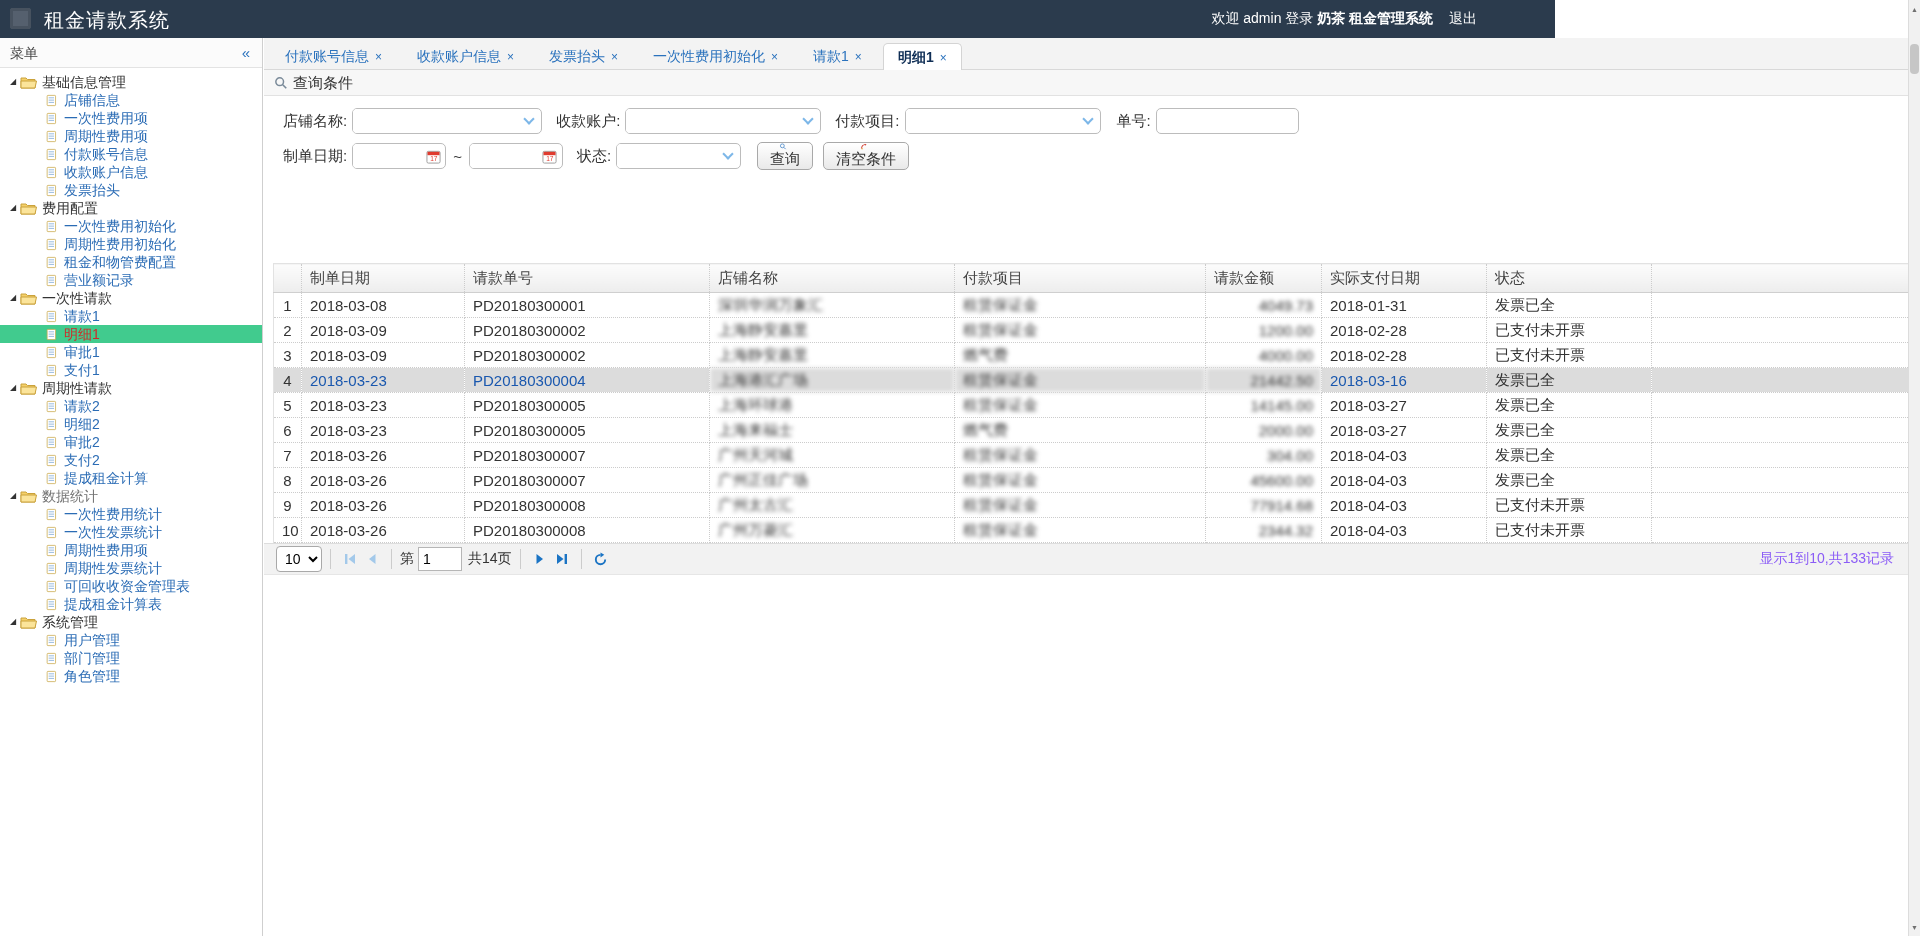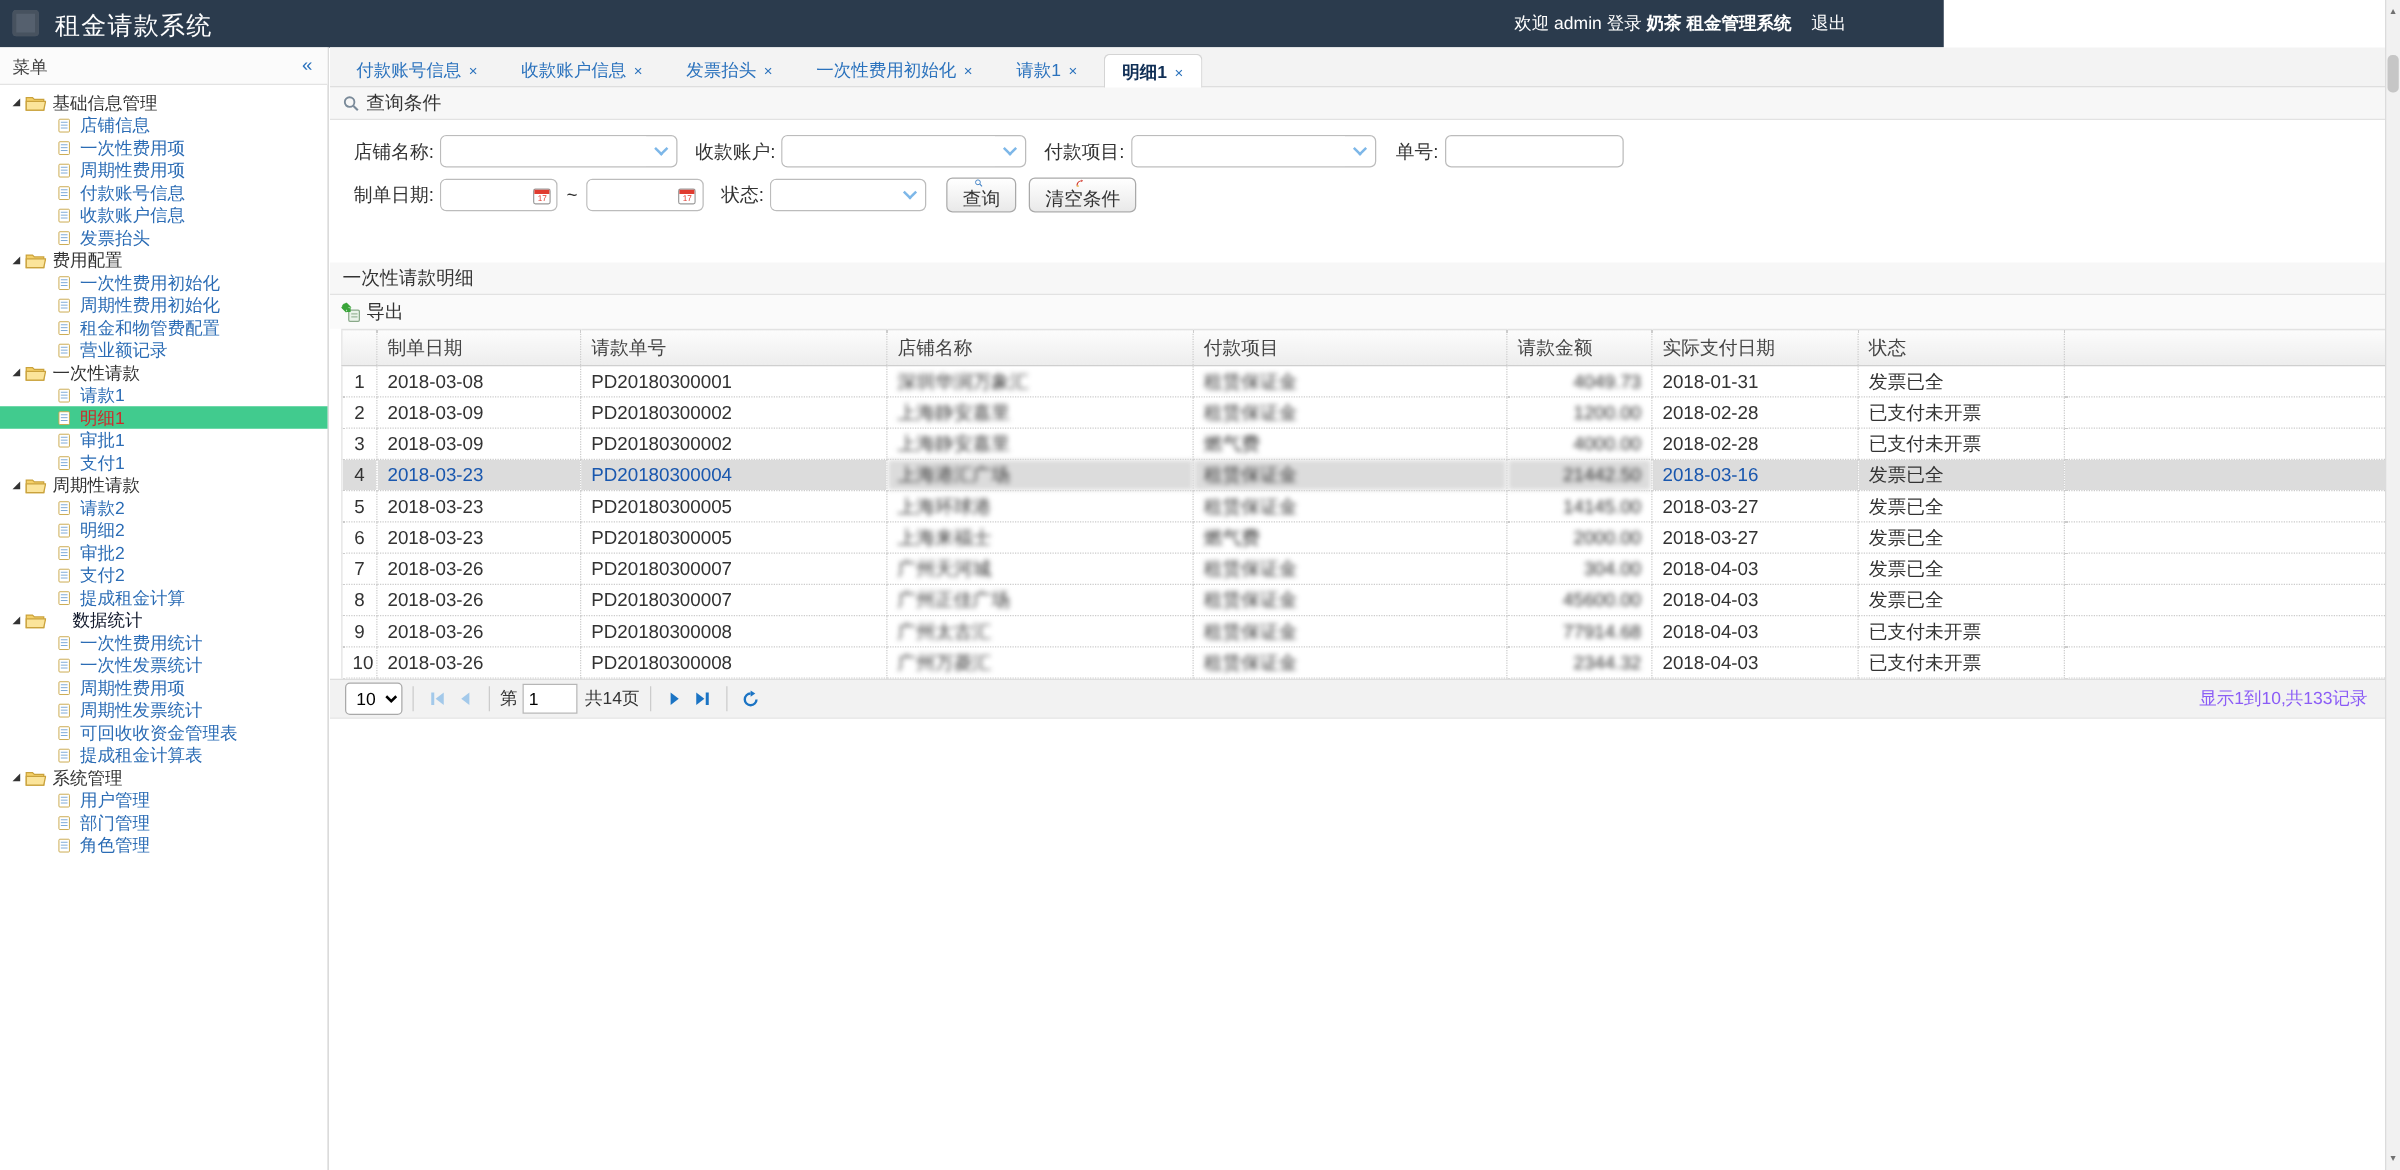--- a/index.html
+++ b/index.html
@@ -325,21 +325,21 @@
           <line x1="3.5" y1="10" x2="10.5" y2="10" stroke="#7aa7d6"></line>
         </svg>
         <span class="tlabel">提成租金计算</span>
       </div>
       <div class="tree-row">
         <span class="arrow">◢</span>
         <svg class="ticon" viewBox="0 0 17 15">
           <path d="M1 3 L6 3 L7.5 4.5 L15 4.5 L15 13 L1 13 Z" fill="#f5d069" stroke="#caa23c"></path>
           <path d="M1 6 L16.5 6 L15 13 L1 13 Z" fill="#fbe49a" stroke="#caa23c"></path>
         </svg>
-        <span class="tlabel" style="color:#0f172a;margin-left:16px;">数据统计</span>
+        <span class="tlabel" style="color:#737373;">数据统计</span>
       </div>
       <div class="tree-row child">
         <svg class="ticon" viewBox="0 0 17 15" style="width:13px;height:15px;margin-left:2px;">
           <rect x="1.5" y="0.8" width="11" height="13.4" rx="1" fill="#fff" stroke="#c9a84c"></rect>
           <line x1="3.5" y1="4" x2="10.5" y2="4" stroke="#7aa7d6"></line>
           <line x1="3.5" y1="7" x2="10.5" y2="7" stroke="#7aa7d6"></line>
           <line x1="3.5" y1="10" x2="10.5" y2="10" stroke="#7aa7d6"></line>
         </svg>
         <span class="tlabel">一次性费用统计</span>
       </div>
@@ -503,37 +503,21 @@
     </button>
     <button class="btn" style="margin-left:10px;">
       <svg width="15" height="15" viewBox="0 0 16 16">
         <path d="M3 13 C2 8, 6 3, 12 3 L11 1.5 L15 3.5 L11.5 6 L11 4.5 C7 4.8, 4.5 8.5, 5 13 Z" fill="#d23b2f"></path>
         <rect x="3" y="12" width="4" height="2.5" rx="1" fill="#e8b24a"></rect>
       </svg>
       <span>清空条件</span>
     </button>
   </div>
 
-  <div class="panel-head ghead">
-    <span>一次性请款明细</span>
-  </div>
-
-  <div class="gtoolbar">
-    <span class="export">
-      <svg width="16" height="16" viewBox="0 0 16 16">
-        <rect x="6" y="6" width="8.5" height="9" rx="1" fill="#eaf3ea" stroke="#8aa98a"></rect>
-        <line x1="8" y1="9" x2="13" y2="9" stroke="#9bb89b"></line>
-        <line x1="8" y1="11.5" x2="13" y2="11.5" stroke="#9bb89b"></line>
-        <path d="M1 1 L7 1 L4 4 L7 7 L1 7 Z" fill="#3aa53a" transform="rotate(45 4 4)"></path>
-        <path d="M1.5 1.5 L6 6" stroke="#3aa53a" stroke-width="2.4"></path>
-        <path d="M7.5 7.5 L3.5 7.5 L7.5 3.5 Z" fill="#3aa53a"></path>
-      </svg>
-      <span>导出</span>
-    </span>
-  </div>
+
 
   <table class="grid">
     <colgroup>
       <col style="width:28px">
         <col style="width:163px">
         <col style="width:245px">
         <col style="width:245px">
       <col style="width:251px">
         <col style="width:116px">
         <col style="width:165px">

